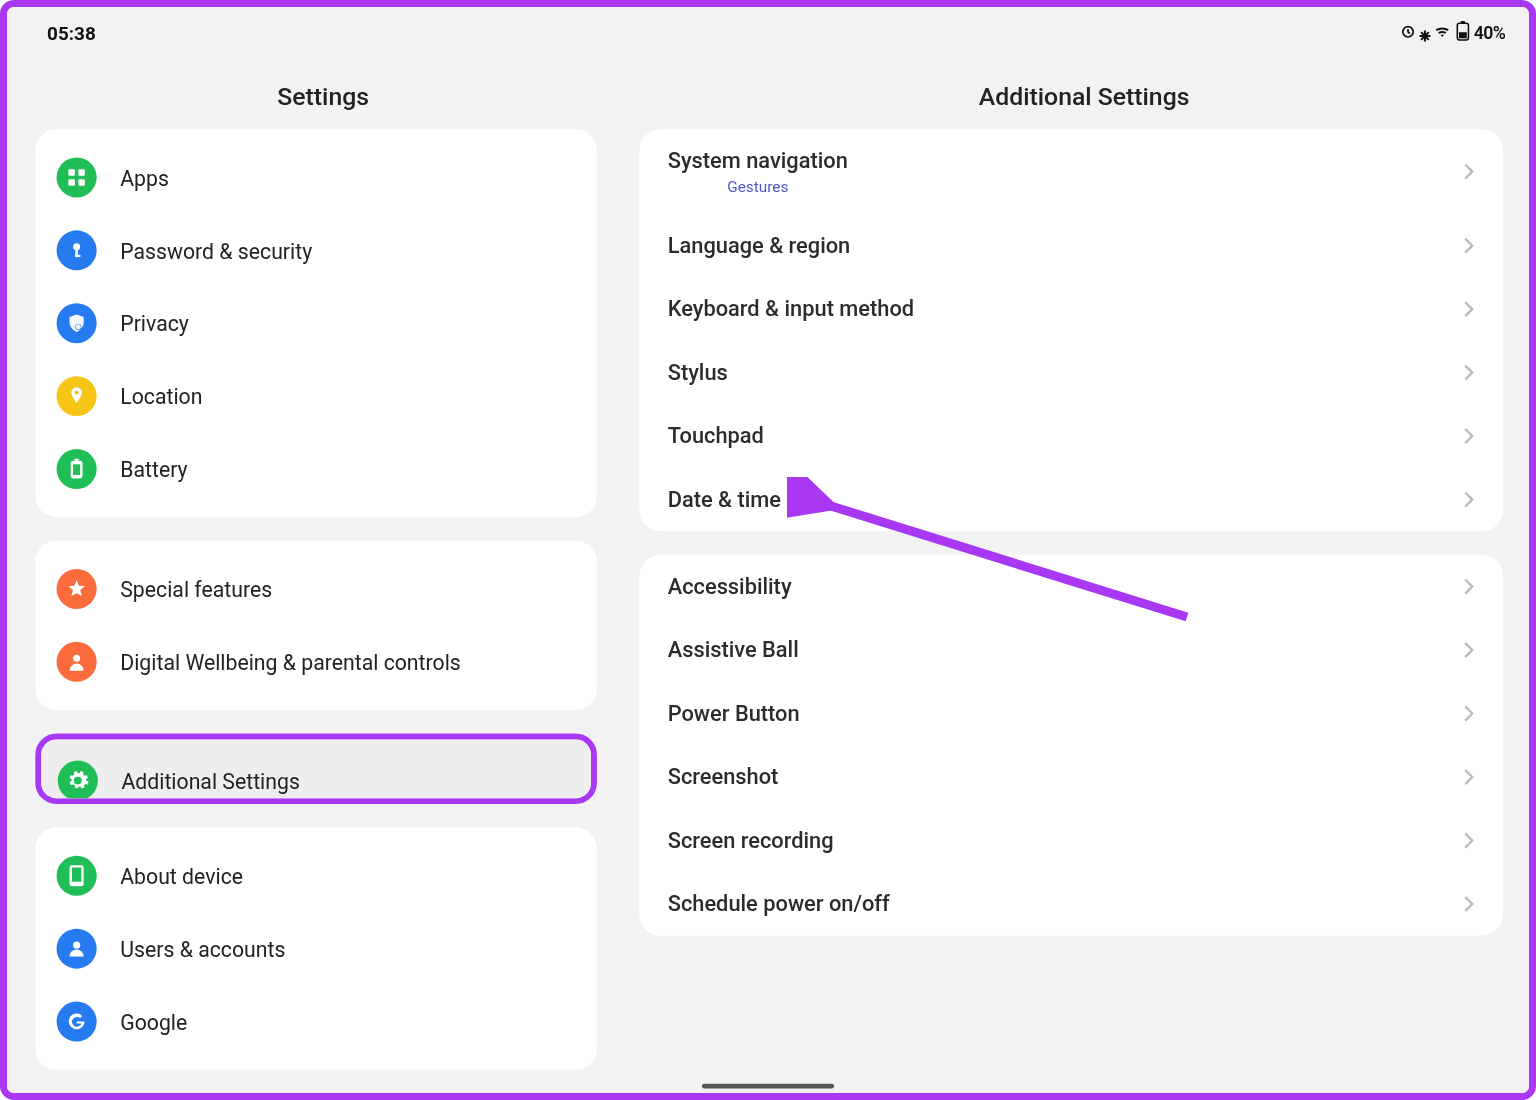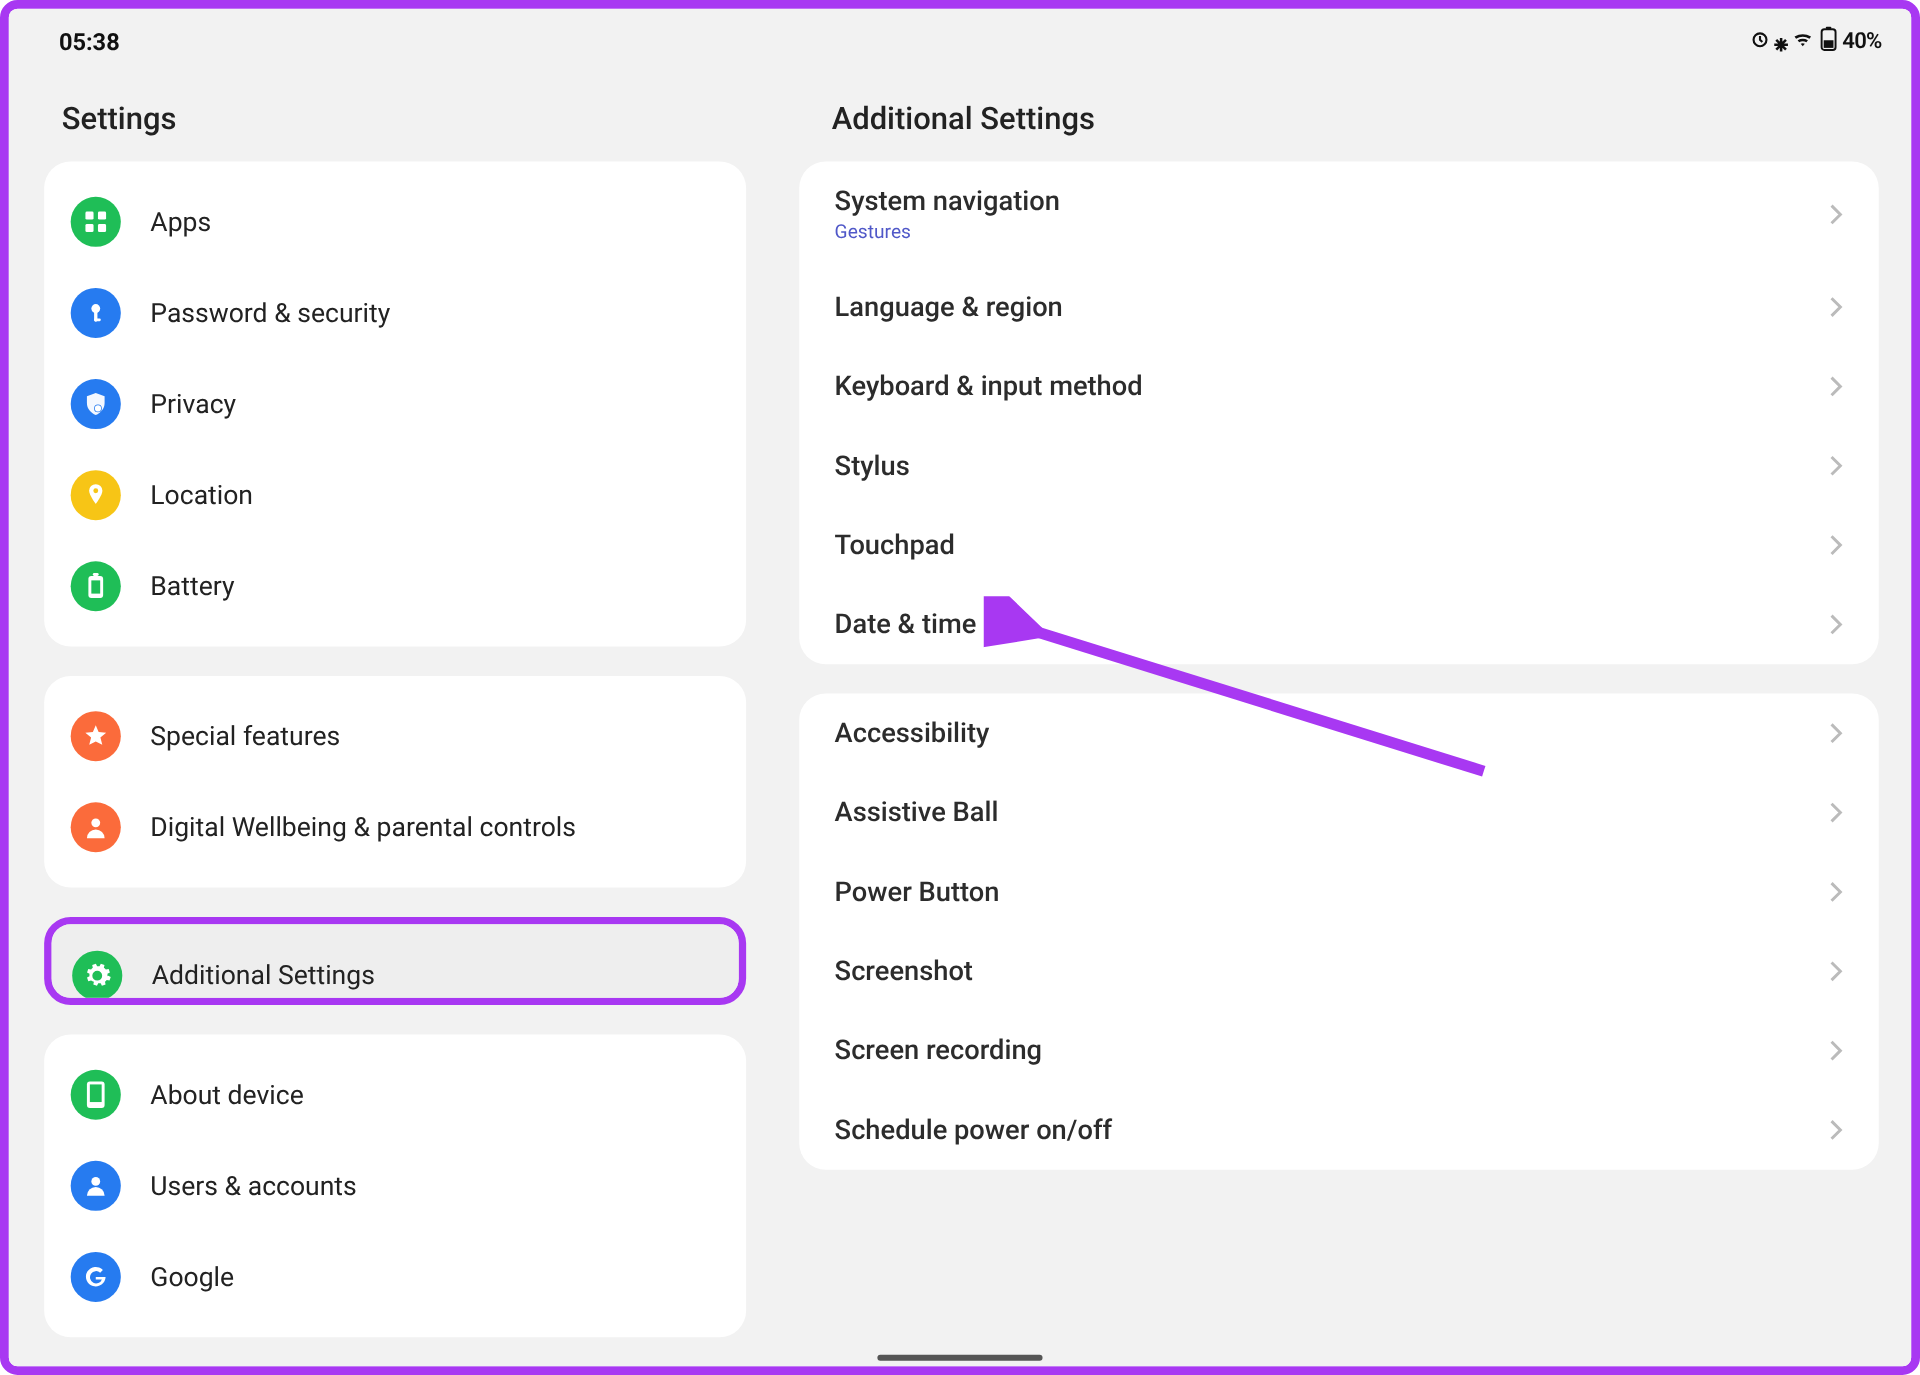--- a/index.html
+++ b/index.html
@@ -1,17 +1,17 @@
 <!DOCTYPE html>
 <html><head>
 <meta charset="utf-8">
 <style>
   * { margin: 0; padding: 0; box-sizing: border-box; font-family: -apple-system, BlinkMacSystemFont, "Segoe UI", Roboto, sans-serif; }
   body { width: 1536px; height: 1100px; background: #fff; position: relative; }
-  .frame { position: absolute; top: 0; left: 0; width: 1536px; height: 1100px; border: 7px solid #A838F2; border-radius: 14px; overflow: hidden; }
+  .frame { position: absolute; top: 0; left: 0; width: 1536px; height: 1100px; border: 7px solid #A838F2; border-radius: 14px; overflow: hidden; text-align: center; }
   
   .scaler { width: 1290px; height: 924px; transform: scale(1.1798, 1.1756); transform-origin: top left; background: #f2f2f2; }
   .statusbar { display: flex; justify-content: space-between; align-items: center; padding: 10px 20px 0 34px; height: 34px; }
   .time { font-size: 16px; font-weight: 700; color: #111; }
   .status-icons { display: flex; align-items: center; gap: 3px; font-size: 15px; color: #111; font-weight: 600; letter-spacing: -0.5px; }
   .status-icons .pct { font-size: 15px; }
   .content { display: flex; height: calc(100% - 34px); }
   .left { width: 518px; display: flex; flex-direction: column; padding-right: 18px; }
   .right { flex: 1; padding: 0 22px 0 18px; }
   .sect-title-l { font-size: 21px; font-weight: 500; color: #222; padding: 30px 0 16px 36px; }

